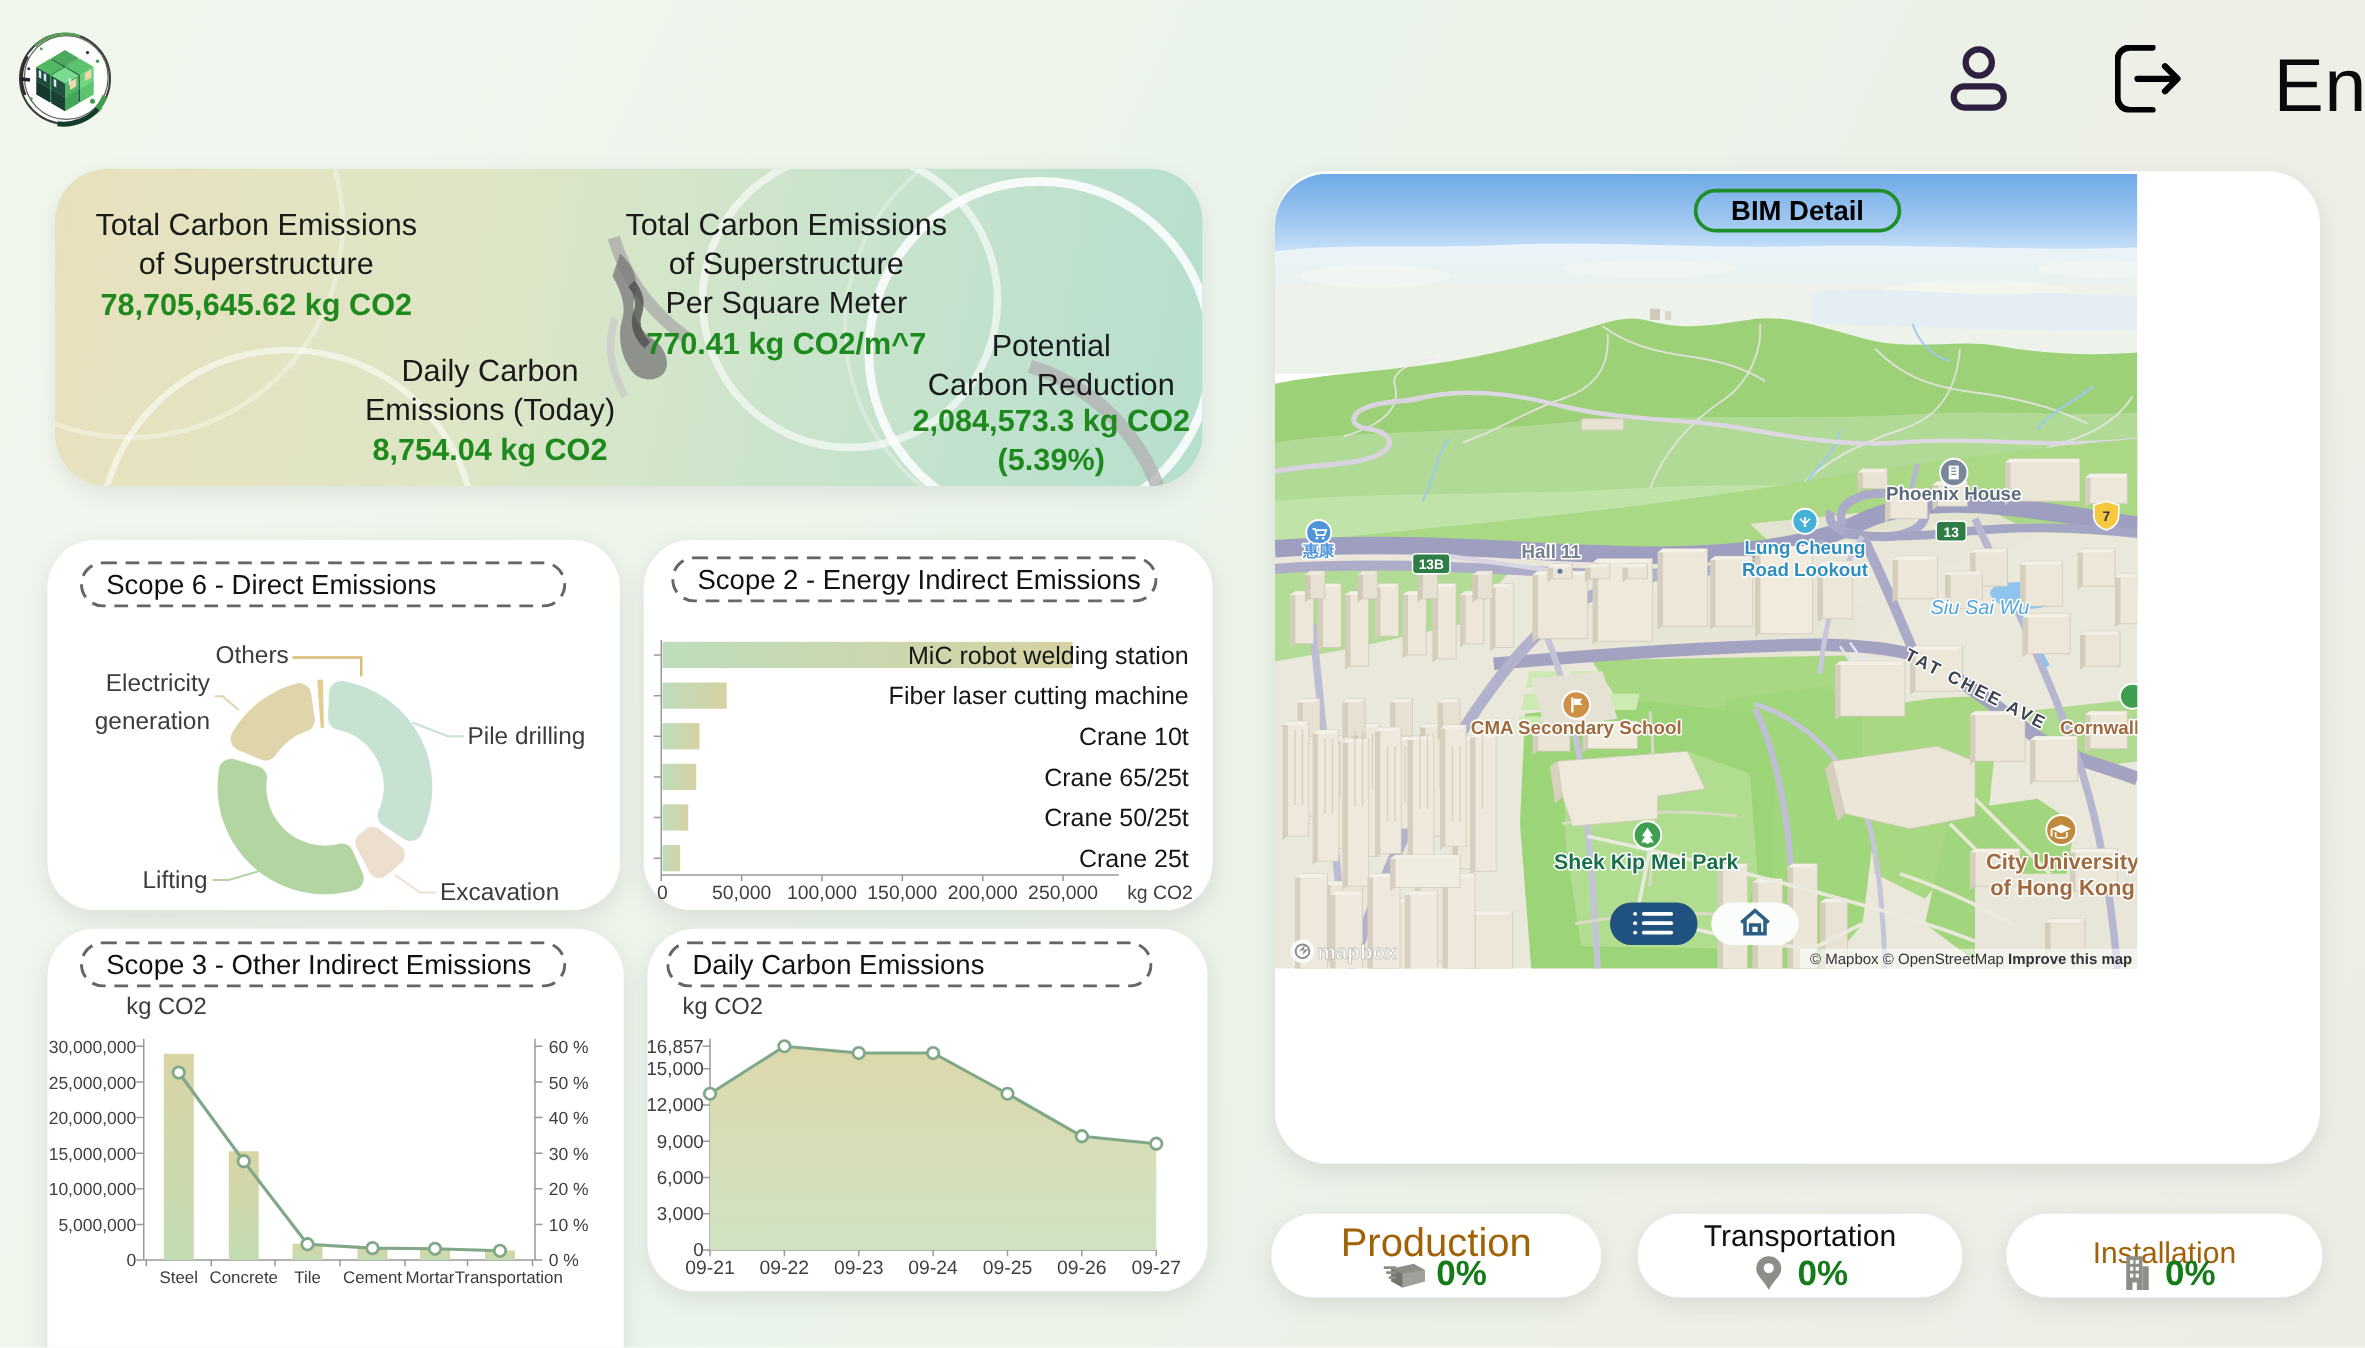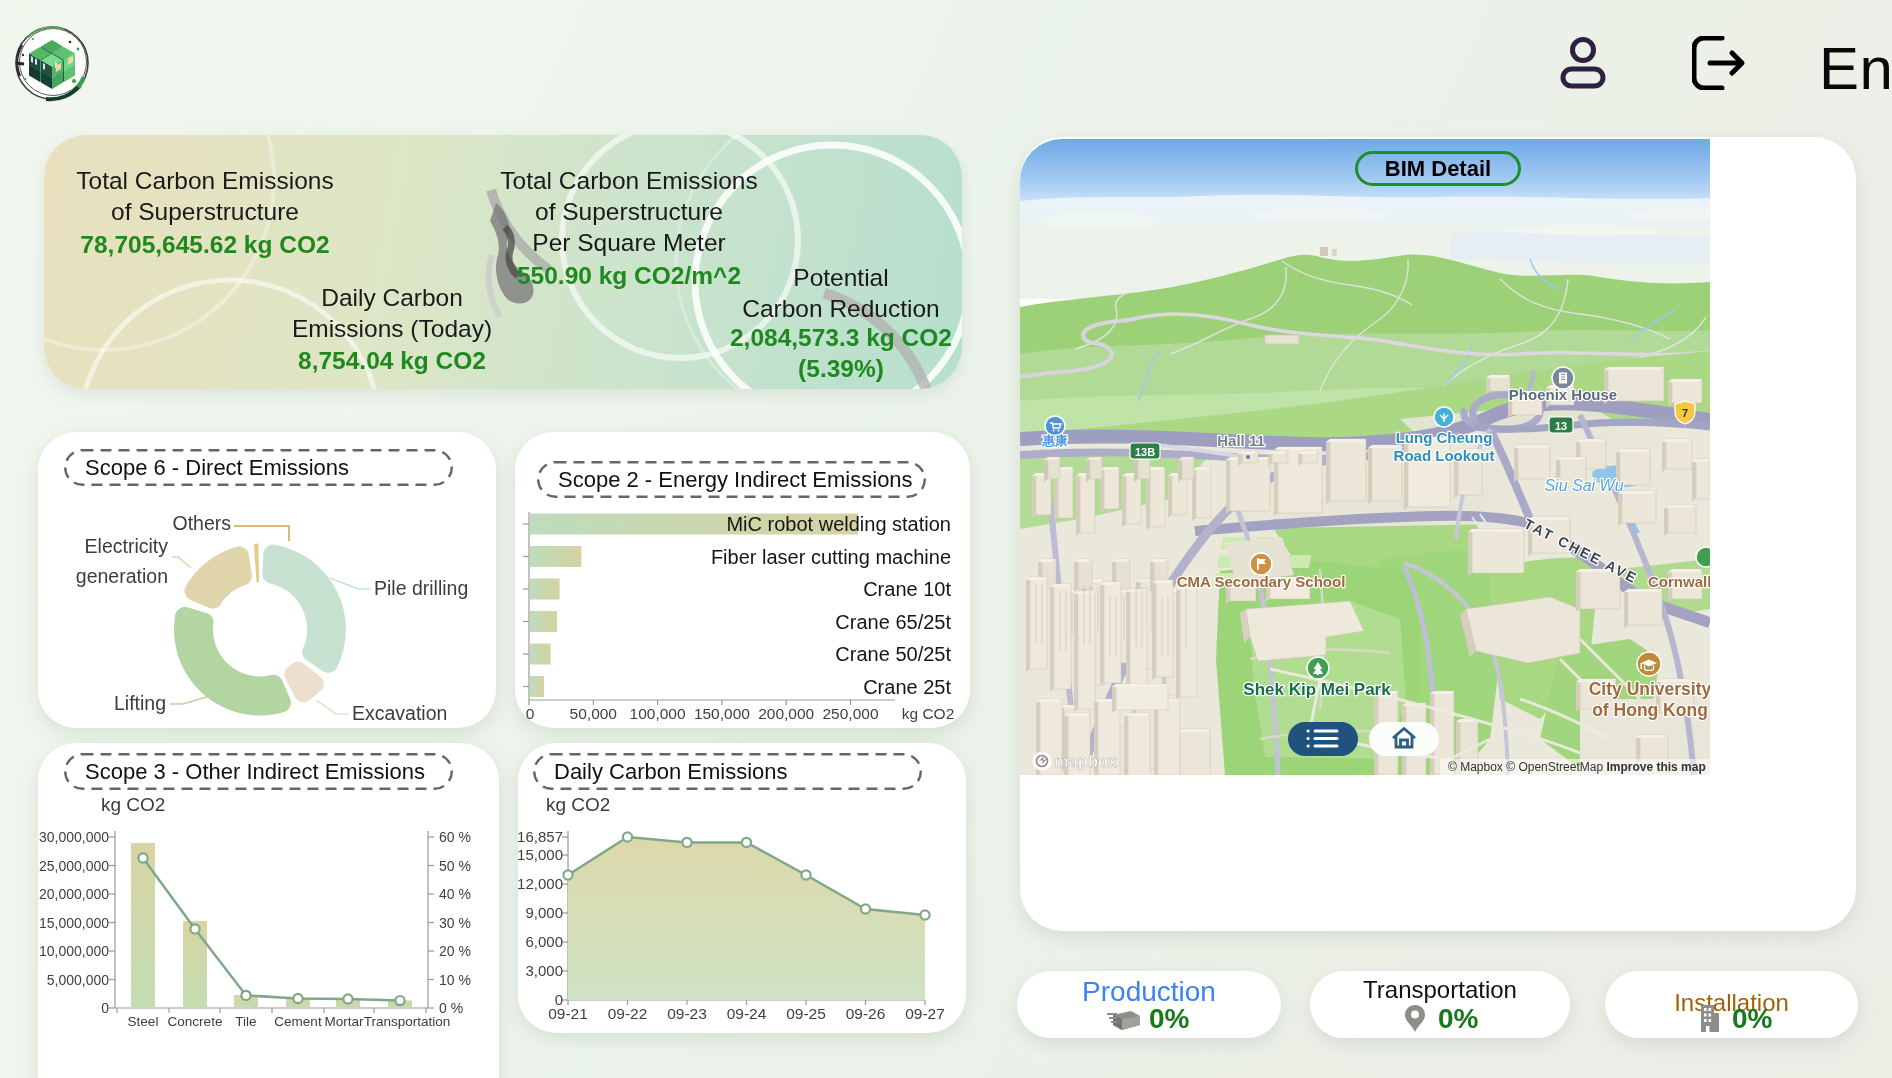--- a/index.html
+++ b/index.html
@@ -101,21 +101,21 @@
     <path d="M447 55 q14 48 58 80" fill="none" stroke="#a8a8a8" stroke-width="10" opacity="0.75"></path>
     <path d="M452 68 c10 8 16 22 12 34 c-4 12 2 26 14 34 c10 7 14 18 10 26 c-6 10 -22 8 -28 -2 c-8 -12 -10 -28 -6 -40 c3 -11 -2 -24 -8 -34 Z" fill="#7d7d7d" opacity="0.8"></path>
     <path d="M461 92 c6 6 8 16 5 24 c-3 9 1 19 8 25" fill="none" stroke="#4a4a4a" stroke-width="7" opacity="0.75"></path>
     <path d="M448 120 q-10 30 8 62" fill="none" stroke="#c9c9c9" stroke-width="6" opacity="0.7"></path>
   </svg>
   <div class="stat-t" style="left:11px;top:30px;width:300px;">Total Carbon Emissions<br>of Superstructure</div>
   <div class="stat-v" style="left:1px;top:94px;width:320px;">78,705,645.62 kg CO2</div>
   <div class="stat-t" style="left:198px;top:147px;width:300px;">Daily Carbon<br>Emissions (Today)</div>
   <div class="stat-v" style="left:198px;top:210px;width:300px;">8,754.04 kg CO2</div>
   <div class="stat-t" style="left:435px;top:30px;width:300px;">Total Carbon Emissions<br>of Superstructure<br>Per Square Meter</div>
-  <div class="stat-v" style="left:435px;top:125px;width:300px;">550.90 kg CO2/m^2</div>
+  <div class="stat-v" style="left:435px;top:125px;width:300px;">770.41 kg CO2/m^7</div>
   <div class="stat-t" style="left:647px;top:127px;width:300px;">Potential<br>Carbon Reduction</div>
   <div class="stat-v" style="left:637px;top:187px;width:320px;">2,084,573.3 kg CO2<br>(5.39%)</div>
 </div>
 
 <div class="card" style="left:38px;top:432px;width:458px;height:296px;">
   <div class="pill-title" style="left:26px;top:17px;width:385px;">
       <svg width="389" height="37">
         <rect x="1.2" y="1.2" width="386.6" height="34.6" rx="17.3" fill="none" stroke="#666" stroke-width="2.4" stroke-dasharray="11 7"></rect>
       </svg>
       <span style="position:relative">Scope 6 - Direct Emissions</span>
@@ -134,21 +134,21 @@
     <text x="336" y="163" font-size="19.5" fill="#3c3c3c">Pile drilling</text>
     <text x="314" y="288" font-size="19.5" fill="#3c3c3c">Excavation</text>
     <text x="128" y="278" font-size="19.5" fill="#3c3c3c" text-anchor="end">Lifting</text>
     <text x="130" y="121" font-size="19.5" fill="#3c3c3c" text-anchor="end">Electricity</text>
     <text x="130" y="151" font-size="19.5" fill="#3c3c3c" text-anchor="end">generation</text>
     <text x="193" y="98" font-size="19.5" fill="#3c3c3c" text-anchor="end">Others</text>
   </svg>
 </div>
 
 <div class="card" style="left:515px;top:432px;width:455px;height:296px;">
-  <div class="pill-title" style="left:22px;top:29px;width:385px;">
+  <div class="pill-title" style="left:22px;top:13px;width:385px;">
       <svg width="389" height="37">
         <rect x="1.2" y="1.2" width="386.6" height="34.6" rx="17.3" fill="none" stroke="#666" stroke-width="2.4" stroke-dasharray="11 7"></rect>
       </svg>
       <span style="position:relative">Scope 2 - Energy Indirect Emissions</span>
     </div>
   <svg width="455" height="296" style="position:absolute;left:0;top:0" id="hbar" font-family="Liberation Sans, sans-serif">
     <defs>
       <linearGradient id="bgrad" x1="0" y1="0" x2="1" y2="0">
         <stop offset="0" stop-color="#bedcbc"></stop>
           <stop offset="1" stop-color="#d6d2a2"></stop>
@@ -924,21 +924,21 @@
       </g>
 <rect x="420" y="620" width="270" height="16" fill="#ffffff" opacity="0.55"></rect>
 <text x="428" y="632" font-size="12" fill="#333" font-family="Liberation Sans, sans-serif">© Mapbox © OpenStreetMap <tspan font-weight="bold">Improve this map</tspan></text>
 
   </svg>
 </div>
 
 <div class="abs" style="left:1355px;top:151px;width:160px;height:29px;border:3.5px solid #1e8e28;border-radius:18px;background:transparent;display:flex;align-items:center;justify-content:center;font-size:22px;font-weight:bold;color:#000;">BIM Detail</div>
 
 <div class="card" style="left:1017px;top:971px;width:264px;height:67px;border-radius:34px;">
-  <div class="abs" style="left:0;top:5px;width:264px;text-align:center;font-size:28px;color:#3b82f6;">Production</div>
+  <div class="abs" style="left:0;top:5px;width:264px;text-align:center;font-size:32px;color:#a16207;">Production</div>
   <svg class="abs" style="left:88px;top:38px" width="38" height="24" viewBox="0 0 38 24">
     <polygon points="8,6 26,2 35,7 35,16 17,21 8,16" fill="#8e8e88"></polygon>
     <polygon points="8,6 17,10 17,21 8,16" fill="#75756f"></polygon>
     <polygon points="17,10 35,7 35,16 17,21" fill="#a1a19b"></polygon>
     <path d="M2 5 h10 M4 9 h8 M6 13 h6" stroke="#8e8e88" stroke-width="2.2" fill="none"></path>
   </svg>
   <div class="abs" style="left:132px;top:32px;font-size:28px;color:#157a18;font-weight:bold;">0%</div>
 </div>
 <div class="card" style="left:1310px;top:971px;width:260px;height:67px;border-radius:34px;">
   <div class="abs" style="left:0;top:5px;width:260px;text-align:center;font-size:24px;color:#111;">Transportation</div>

